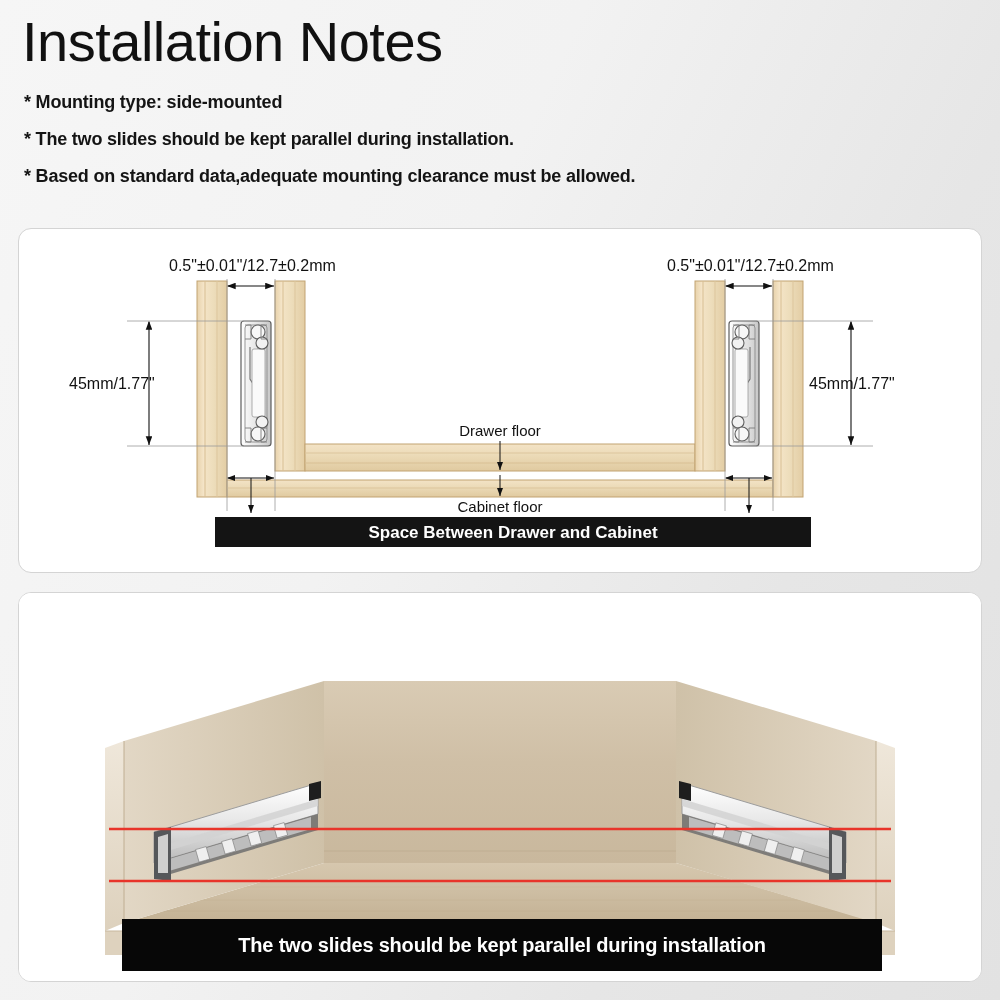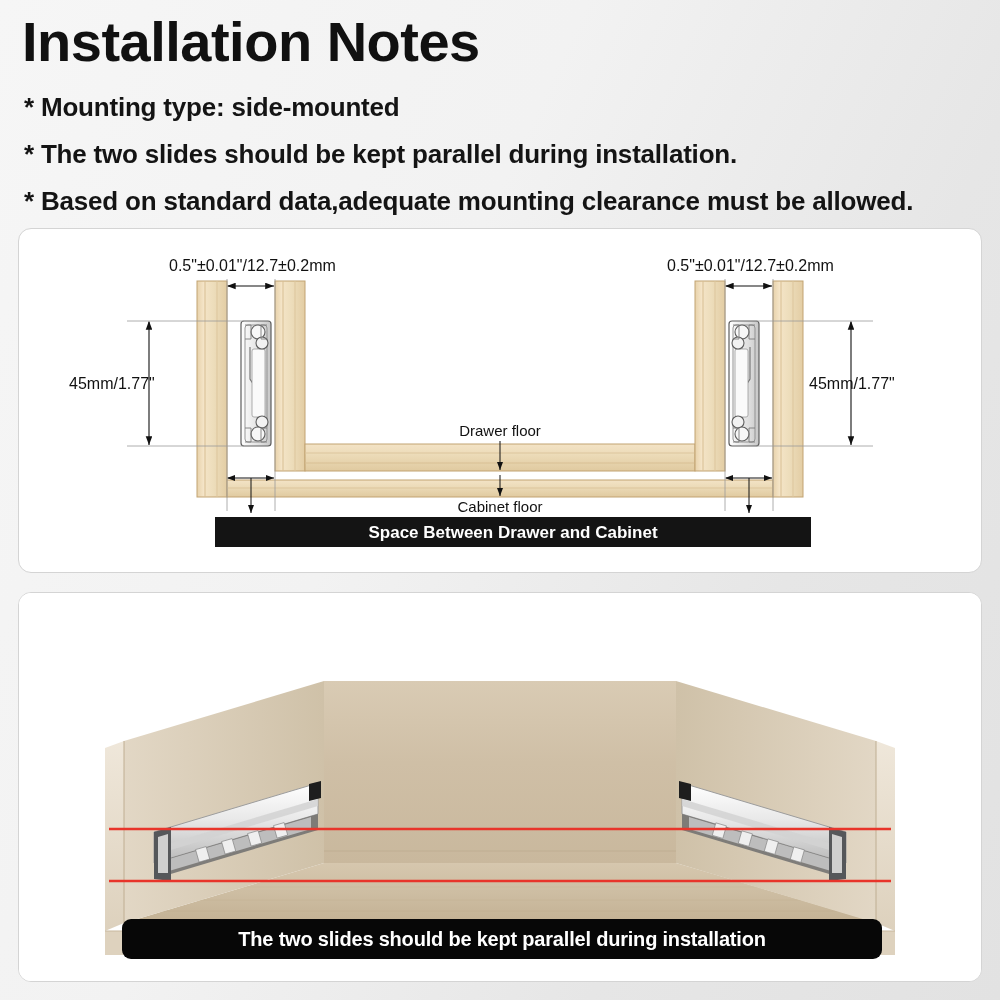--- a/index.html
+++ b/index.html
@@ -18,34 +18,34 @@
     width: 1000px;
     height: 1000px;
   }
 
   
   .title {
     position: absolute;
     left: 22px;
     top: 14px;
     font-size: 56px;
-    font-weight: bold;
+    font-weight: normal;
     letter-spacing: -0.5px;
     color: #111;
     line-height: 1;
     white-space: nowrap;
   }
   .notes {
     position: absolute;
     left: 24px;
     top: 92px;
     width: 900px;
   }
   .note-line {
-    font-size: 26px;
+    font-size: 18px;
     font-weight: bold;
     color: #141414;
     margin-bottom: 16px;
     white-space: nowrap;
     letter-spacing: -0.2px;
   }
 
   
   .card {
     position: absolute;
@@ -323,19 +323,19 @@
 
       <g>
         <rect x="103" y="325" width="760" height="2" fill="none"></rect>
         <rect x="103" y="326" width="0" height="0" fill="none"></rect>
       </g>
       <g>
         <rect x="103" y="328" width="760" height="0" fill="none"></rect>
       </g>
     </svg>
 
-    <div style="position:absolute; left:103px; top:326px; width:760px; height:40px; background:#070707;
-                display:flex; align-items:center; justify-content:center;border-radius:9px;">
+    <div style="position:absolute; left:103px; top:326px; width:760px; height:52px; background:#070707;
+                display:flex; align-items:center; justify-content:center;">
       <span style="color:#fff; font-weight:bold; font-size:20px; letter-spacing:-0.2px;">The two slides should be kept parallel during installation</span>
     </div>
   </div>
 
 </div>
 
 </body></html>

